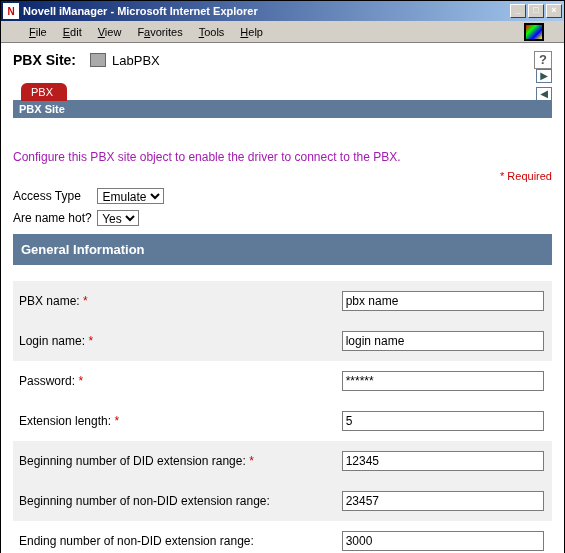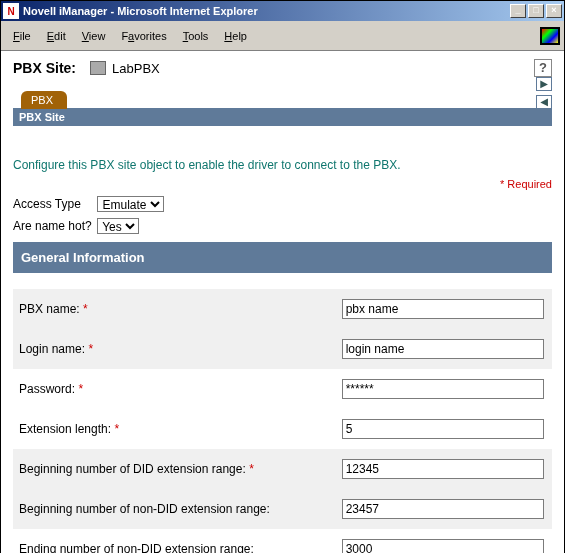--- a/index.html
+++ b/index.html
@@ -48,22 +48,22 @@
     font-weight: bold;
     line-height: 11px;
     text-align: center;
     cursor: default;
   }
   .menubar {
     background: #d4d0c8;
     border-bottom: 1px solid #808080;
     display: flex;
     align-items: center;
-    padding: 2px 4px;
-    height: 30px;
+    padding: 2px 20px;
+    height: 22px;
   }
   .menu-item {
     padding: 2px 8px;
     cursor: default;
   }
   .menu-item u { text-decoration: underline; }
   .menu-spacer { flex: 1; }
   .menu-logo {
     width: 20px; height: 18px;
     background: #000;
@@ -106,21 +106,21 @@
     font-weight: bold;
     color: #555;
     cursor: pointer;
   }
   .tab-row {
     display: flex;
     align-items: flex-end;
     margin-left: 8px;
   }
   .tab {
-    background: #a16207;
+    background: #b91c1c;
     color: #fff;
     border-top-left-radius: 6px;
     border-top-right-radius: 6px;
     padding: 3px 14px 3px 10px;
     font-size: 11px;
     margin-bottom: -1px;
   }
   .nav-area {
     position: relative;
   }
@@ -140,21 +140,21 @@
   .nav-left { top: 4px; }
   .subheader {
     background: #5f7a99;
     color: #fff;
     font-size: 11px;
     font-weight: bold;
     padding: 3px 6px;
     margin-bottom: 14px;
   }
   .desc {
-    color: #0f766e;
+    color: #a21caf;
     font-size: 12px;
     margin-bottom: 6px;
   }
   .required {
     color: #cc0000;
     font-size: 11px;
     text-align: right;
     margin-bottom: 6px;
   }
   .form-row {

